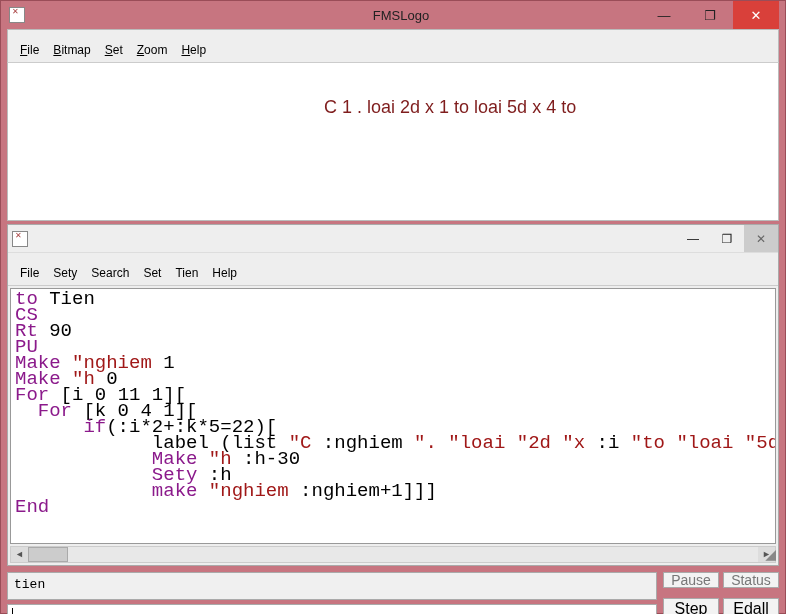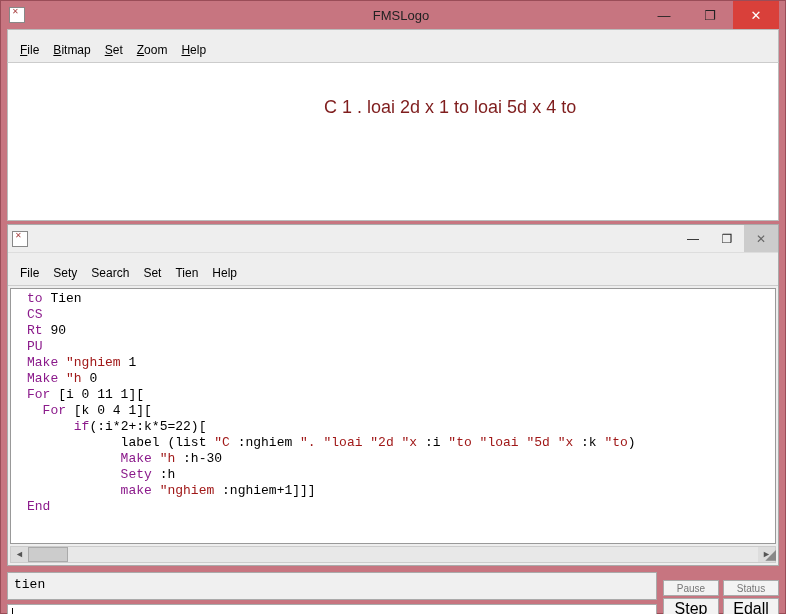--- a/index.html
+++ b/index.html
@@ -115,23 +115,23 @@
     gap: 2px;
     border-bottom: 1px solid #ccc;
   }
   .code-area {
     background: #fff;
     border: 1px solid #999;
     margin: 2px;
     height: 256px;
     overflow: auto;
     font-family: "Courier New", monospace;
-    font-size: 13px;
+    font-size: 19px;
     line-height: 16px;
-    padding: 2px 16px;
+    padding: 2px 4px;
     white-space: pre;
     color: #000;
   }
   .kw { color: #8b1a8b; }
   .str { color: #a01818; }
   .hscroll {
     height: 17px;
     background: #e8e8e8;
     border: 1px solid #ccc;
     margin: 0 2px 2px 2px;
@@ -204,21 +204,21 @@
   }
   .btn {
     background: #f3f3f3;
     border: 1px solid #aaa;
     font-size: 16px;
     display: flex;
     align-items: center;
     justify-content: center;
     cursor: default;
   }
-  .btn.half { height: 16px; overflow: hidden; font-size: 10px; color: #777; margin-top: 8px;}
+  .btn.half { height: 16px; overflow: hidden; font-size: 14px; color: #777;}
 </style>
 </head>
 <body>
 
 <div class="outer-window">
 
   <div class="titlebar">
     <div class="title-icon"></div>
     <div class="title-text">FMSLogo</div>
     <div class="win-controls">

